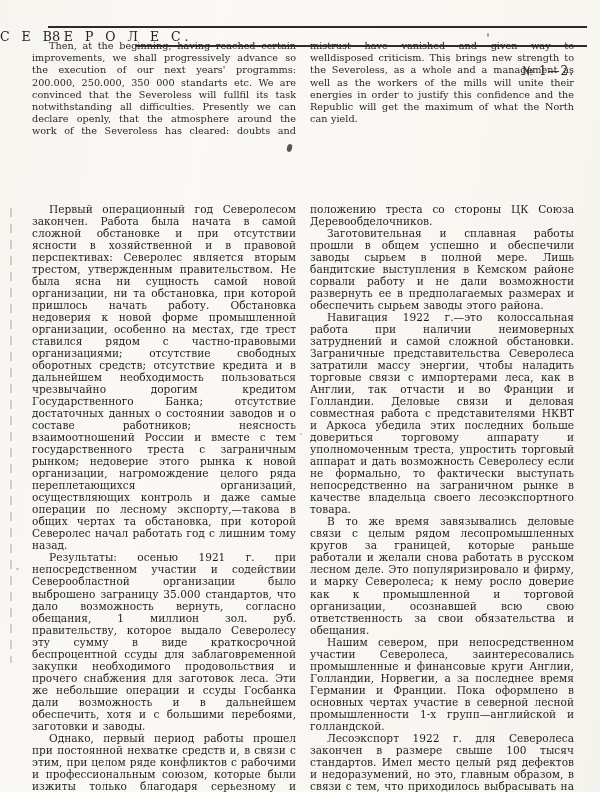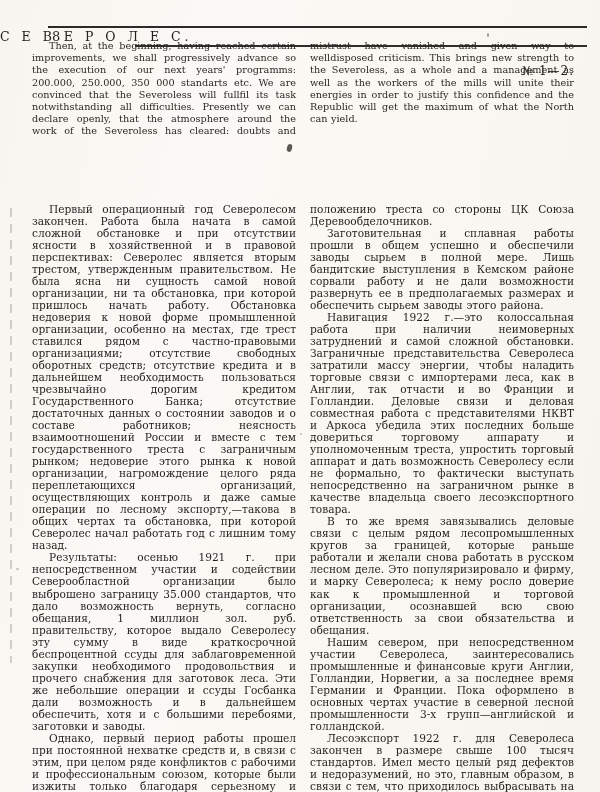--- a/index.html
+++ b/index.html
@@ -121,21 +121,21 @@
     <p>Then, at the beginning, having reached certain improvements, we shall progressively advance so the execution of our next years' programms: 200.000, 250.000, 350 000 standarts etc. We are convinced that the Severoless will fullfil its task notwithstanding all difficulties. Presently we can declare openly, that the atmosphere around the work of the Severoless has cleared: doubts and mistrust have vanished and given way to welldisposed criticism. This brings new strength to the Severoless, as a whole and a management as well as the workers of the mills will unite their energies in order to justify this confidence and the Republic will get the maximum of what the North can yield.</p>
   </div>
 
   <div class="russian-block">
     <p>Первый операционный год Северолесом закончен. Работа была начата в самой сложной обстановке и при отсутствии ясности в хозяйственной и в правовой перспективах: Северолес является вторым трестом, утвержденным правительством. Не была ясна ни сущность самой новой организации, ни та обстановка, при которой пришлось начать работу. Обстановка недоверия к новой форме промышленной организации, особенно на местах, где трест ставился рядом с частно-правовыми организациями; отсутствие свободных оборотных средств; отсутствие кредита и в дальнейшем необходимость пользоваться чрезвычайно дорогим кредитом Государственного Банка; отсутствие достаточных данных о состоянии заводов и о составе работников; неясность взаимоотношений России и вместе с тем государственного треста с заграничным рынком; недоверие этого рынка к новой организации, нагромождение целого ряда переплетающихся организаций, осуществляющих контроль и даже самые операции по лесному экспорту,—такова в общих чертах та обстановка, при которой Северолес начал работать год с лишним тому назад.</p>
     <p>Результаты: осенью 1921 г. при непосредственном участии и содействии Северообластной организации было выброшено заграницу 35.000 стандартов, что дало возможность вернуть, согласно обещания, 1 миллион зол. руб. правительству, которое выдало Северолесу эту сумму в виде краткосрочной беспроцентной ссуды для заблаговременной закупки необходимого продовольствия и прочего снабжения для заготовок леса. Эти же небольшие операции и ссуды Госбанка дали возможность и в дальнейшем обеспечить, хотя и с большими перебоями, заготовки и заводы.</p>
     <p>Однако, первый период работы прошел при постоянной нехватке средств и, в связи с этим, при целом ряде конфликтов с рабочими и профессиональным союзом, которые были изжиты только благодаря серьезному и внимательному, деловому отношению к положению треста со стороны ЦК Союза Деревообделочников.</p>
     <p>Заготовительная и сплавная работы прошли в общем успешно и обеспечили заводы сырьем в полной мере. Лишь бандитские выступления в Кемском районе сорвали работу и не дали возможности развернуть ее в предполагаемых размерах и обеспечить сырьем заводы этого района.</p>
     <p>Навигация 1922 г.—это колоссальная работа при наличии неимоверных затруднений и самой сложной обстановки. Заграничные представительства Северолеса затратили массу энергии, чтобы наладить торговые связи с импортерами леса, как в Англии, так отчасти и во Франции и Голландии. Деловые связи и деловая совместная работа с представителями НКВТ и Аркоса убедила этих последних больше довериться торговому аппарату и уполномоченным треста, упростить торговый аппарат и дать возможность Северолесу если не формально, то фактически выступать непосредственно на заграничном рынке в качестве владельца своего лесоэкспортного товара.</p>
     <p>В то же время завязывались деловые связи с целым рядом лесопромышленных кругов за границей, которые раньше работали и желали снова работать в русском лесном деле. Это популяризировало и фирму, и марку Северолеса; к нему росло доверие как к промышленной и торговой организации, осознавшей всю свою ответственность за свои обязательства и обещания.</p>
-    <p>Нашим севером, при непосредственном участии Северолеса, заинтересовались промышленные и финансовые круги Англии, Голландии, Норвегии, а за последнее время Германии и Франции. Пока оформлено в основных чертах участие в северной лесной промышленности 3-х групп—английской и голландской.</p>
+    <p>Нашим севером, при непосредственном участии Северолеса, заинтересовались промышленные и финансовые круги Англии, Голландии, Норвегии, а за последнее время Германии и Франции. Пока оформлено в основных чертах участие в северной лесной промышленности 1-х групп—английской и голландской.</p>
     <p>Лесоэкспорт 1922 г. для Северолеса закончен в размере свыше 100 тысяч стандартов. Имел место целый ряд дефектов и недоразумений, но это, главным образом, в связи с тем, что приходилось выбрасывать на заграничный рынок лежалый материал, о качестве которого судить было трудно даже самому Северолесу и его агентам. Все же работа проделана большая. Она дала республике до 1½ миллионов фунтов стерлингов для импорта, что частью использовано самим Северолесом, а часть, так или иначе, попадала в кассу государства (НКВТ, Госбанк). Северолесу удалось обеспечить всем необходимым свои лесозаготовки в об'еме намеченной программы до 3 миллионов бревен по архангельскому району и до 500 тысяч бревен по кемскому району.</p>
   </div>
 
   <div class="artifact margin-shadow"></div>
   <div class="artifact ink-blot"></div>
   <div class="artifact speck-1"></div>
   <div class="artifact speck-2"></div>
   <div class="artifact speck-3"></div>
 
 </div>

